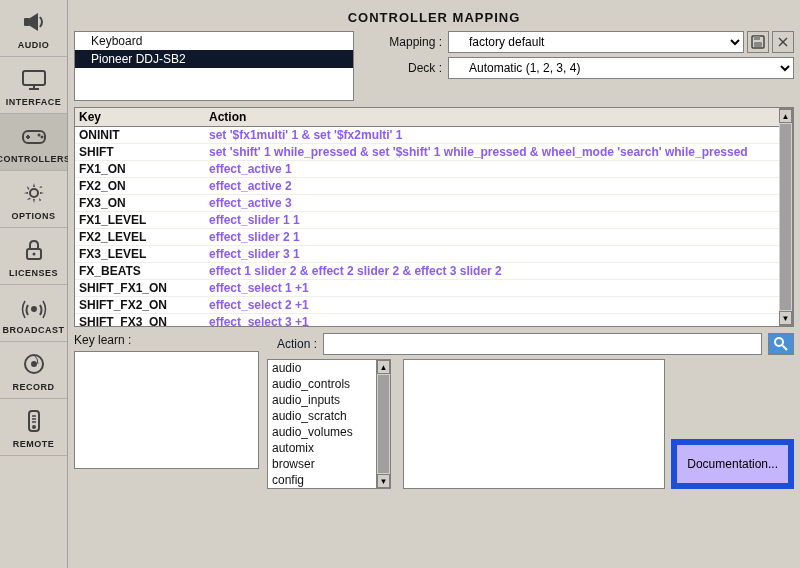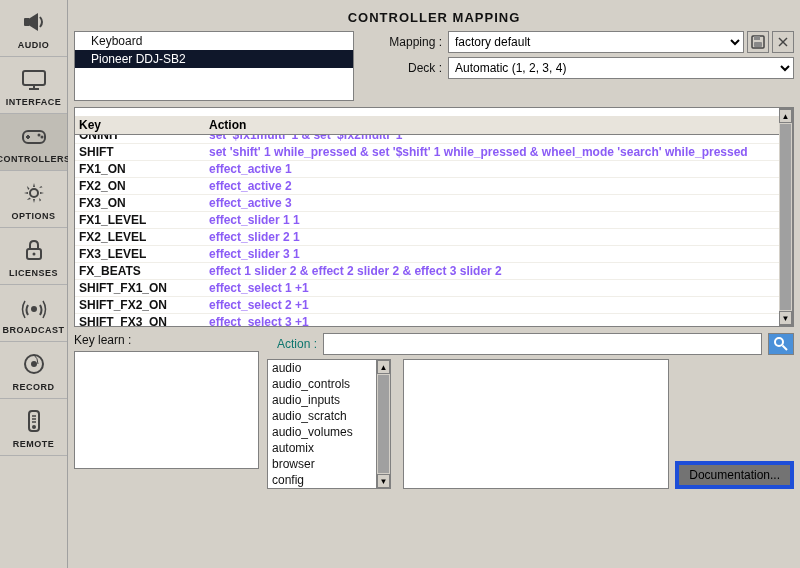--- a/index.html
+++ b/index.html
@@ -126,21 +126,21 @@
       display: flex;
       align-items: center;
       gap: 3px;
       flex: 1;
     }
 
     select {
       border: 1px solid #808080;
       background: white;
       font-size: 12px;
-      padding: 1px 2px;
+      padding: 1px 16px;
       height: 22px;
     }
 
     .mapping-select {
       flex: 1;
     }
 
     .icon-btn {
       width: 22px;
       height: 22px;
@@ -152,21 +152,21 @@
       cursor: pointer;
       font-size: 11px;
     }
 
     .table-header {
       display: flex;
       background: #e8e4dc;
       border-bottom: 1px solid #808080;
       padding: 2px 4px;
       position: sticky;
-      top: 8px;
+      top: 0;
     }
     .col-key { width: 130px; font-weight: bold; flex-shrink: 0; }
     .col-action { flex: 1; font-weight: bold; }
 
     .table-row {
       display: flex;
       padding: 1px 4px;
       border-bottom: 1px solid #f0eee8;
     }
     .table-row .col-key { color: #111; }
@@ -203,21 +203,21 @@
       gap: 4px;
     }
 
     .action-row {
       display: flex;
       align-items: center;
       gap: 6px;
     }
     .action-label {
       font-size: 12px;
-      color: #0f766e;
+      color: #0f172a;
       width: 50px;
       text-align: right;
     }
     .action-input {
       flex: 1;
       height: 22px;
       border: 1px solid #808080;
       background: white;
       font-size: 12px;
       padding: 1px 4px;
@@ -252,23 +252,23 @@
       color: #111;
     }
 
     .action-detail {
       flex: 1;
       background: white;
       border: 1px solid #808080;
       min-width: 80px;
     }
     .doc-btn {
-      border: 4px solid #1d4ed8;
-      background: #737373;
-      padding: 3px 10px;
+      border: 6px solid #1d4ed8;
+      background: #c4b5fd;
+      padding: 12px 10px;
       cursor: pointer;
       font-size: 12px;
     }
 
     
     svg { display: block; }
 
     .scrollbar-track {
       width: 14px;
       background: #d4d0c8;

